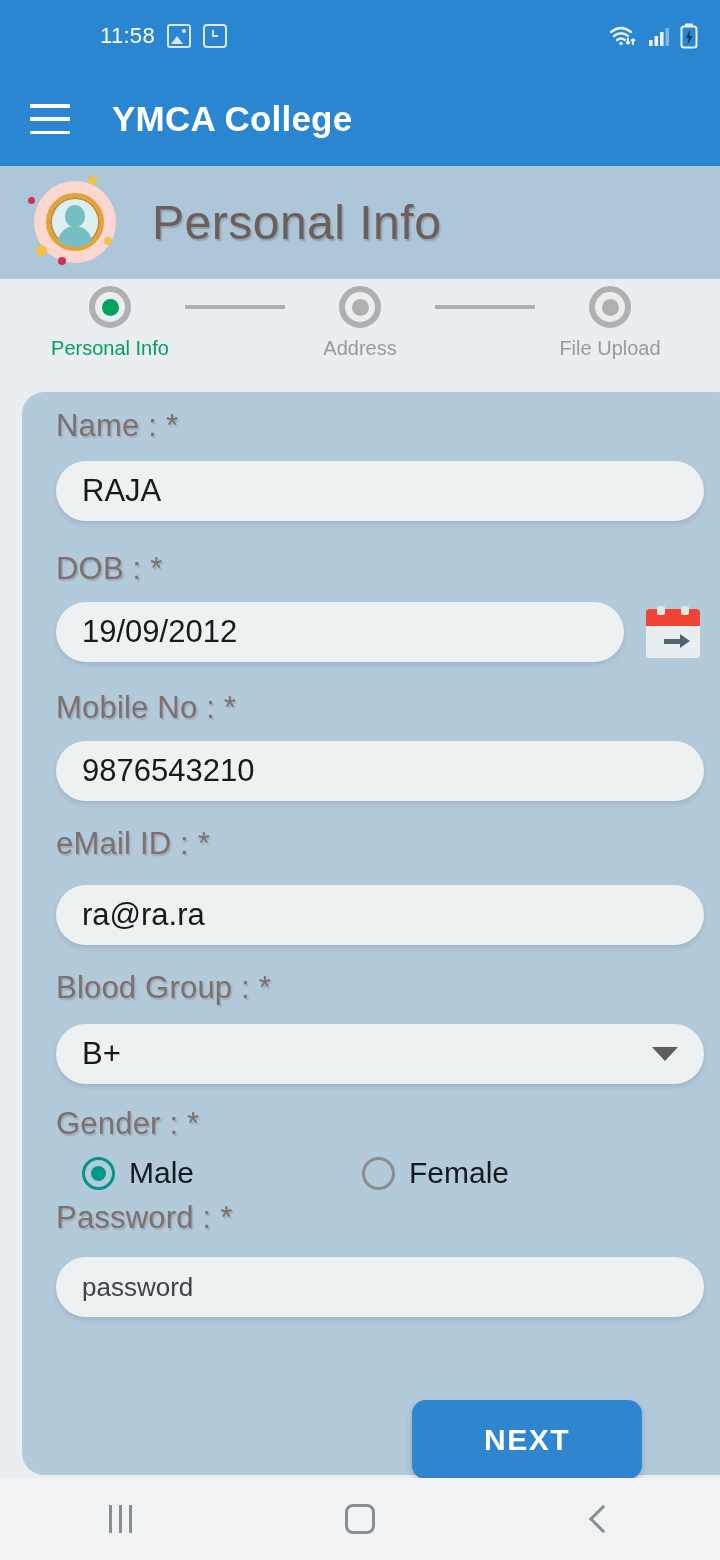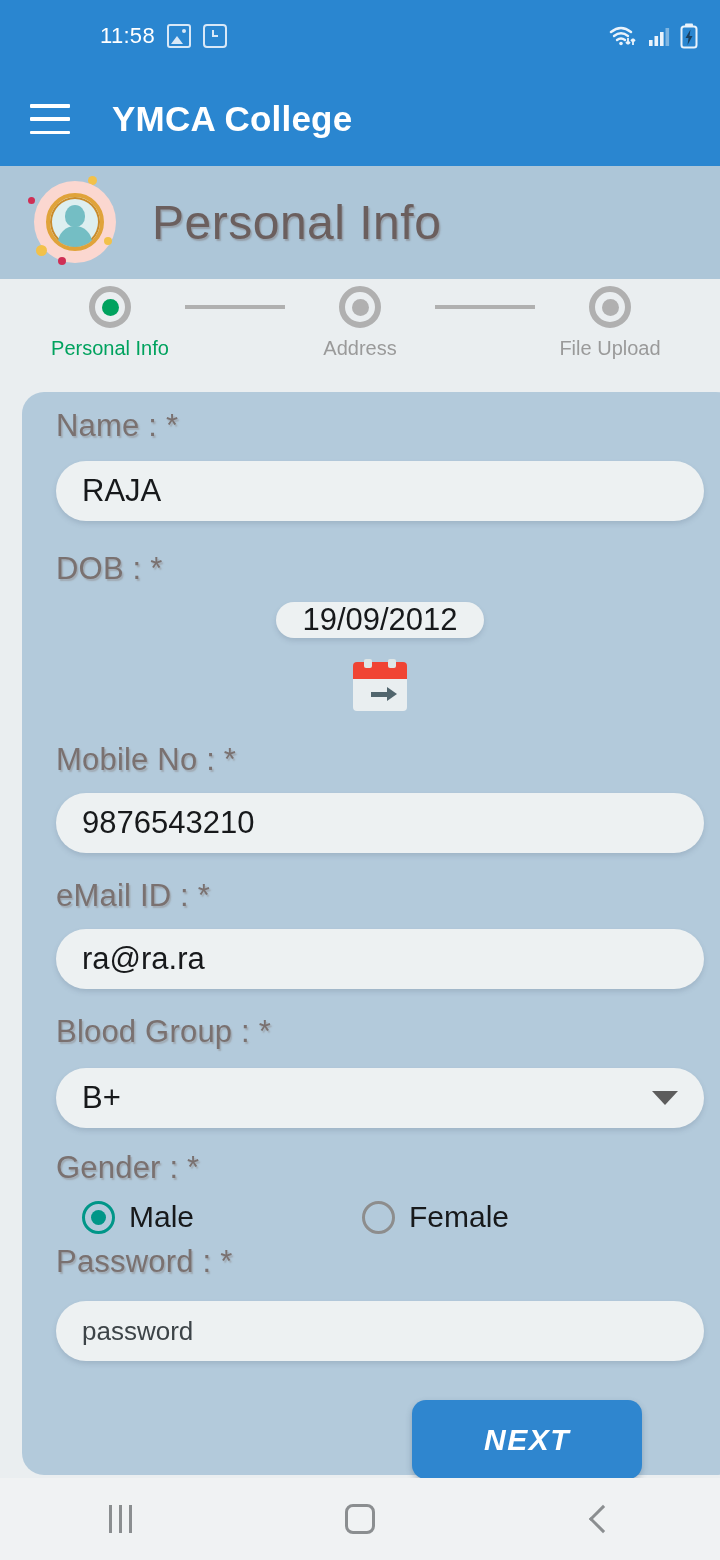--- a/index.html
+++ b/index.html
@@ -122,21 +122,21 @@
     font-size:31px; color:#7a7170; letter-spacing:0.2px;
     text-shadow:1.5px 1.5px 1.5px rgba(130,120,118,0.4);
   }
   .inp {
     height:60px; background:#edf1f2; border-radius:30px;
     display:flex; align-items:center; padding:0 26px;
     box-shadow:0 3px 5px rgba(90,110,130,0.22);
     font-size:31px; color:#17191b;
   }
   .inp.placeholder { color:#3d4448; font-size:26px; }
-  .inp-row { display:flex; align-items:center; gap:18px;flex-direction:column; }
+  .inp-row { display:flex; align-items:center; gap:18px; }
 
   
   .cal-icon { width:62px; height:58px; position:relative; flex:none; }
   .cal-top {
     position:absolute; left:4px; top:6px; width:54px; height:17px;
     background:#f04434; border-radius:4px 4px 0 0;
   }
   .cal-top:before, .cal-top:after {
     content:""; position:absolute; top:-3px; width:8px; height:9px;
     background:#dfe6e6; border-radius:2px;
@@ -175,21 +175,20 @@
   .rbtn.on:after { content:""; width:15px; height:15px; border-radius:50%; background:#009688; }
   .rlabel { font-size:30px; color:#17191b; }
 
   
   .next-btn {
     position:absolute; left:412px; top:1400px; width:230px; height:79px;
     background:#2f86cf; border-radius:14px;
     display:flex; align-items:center; justify-content:center;
     color:#ffffff; font-size:30px; font-weight:bold; letter-spacing:1.5px;
     box-shadow:0 3px 6px rgba(40,70,100,0.3);
-    font-style:italic;
   }
 
   
   .navbar {
     position:absolute; bottom:0; left:0; width:720px; height:82px;
     background:#f0f2f3; display:flex; align-items:center;
   }
   .nav-btn { flex:1; display:flex; align-items:center; justify-content:center; }
   .nav-recents { display:flex; gap:7px; }
   .nav-recents i { display:block; width:3px; height:28px; background:#8b8e90; }
@@ -303,21 +302,21 @@
       </div>
     </div>
 
     <div class="field" style="padding-top:28px;">
       <div class="flabel">Mobile No : *</div>
       <div class="inp" style="margin-top:15px;">9876543210</div>
     </div>
 
     <div class="field" style="padding-top:25px;">
       <div class="flabel">eMail ID : *</div>
-      <div class="inp" style="margin-top:15px;">ra@ra.ra</div>
+      <div class="inp" style="margin-top:23px;">ra@ra.ra</div>
     </div>
 
     <div class="field" style="padding-top:25px;">
       <div class="flabel">Blood Group : *</div>
       <div class="inp" style="margin-top:18px;">
         <span>B+</span>
         <span class="caret"></span>
       </div>
     </div>
 

